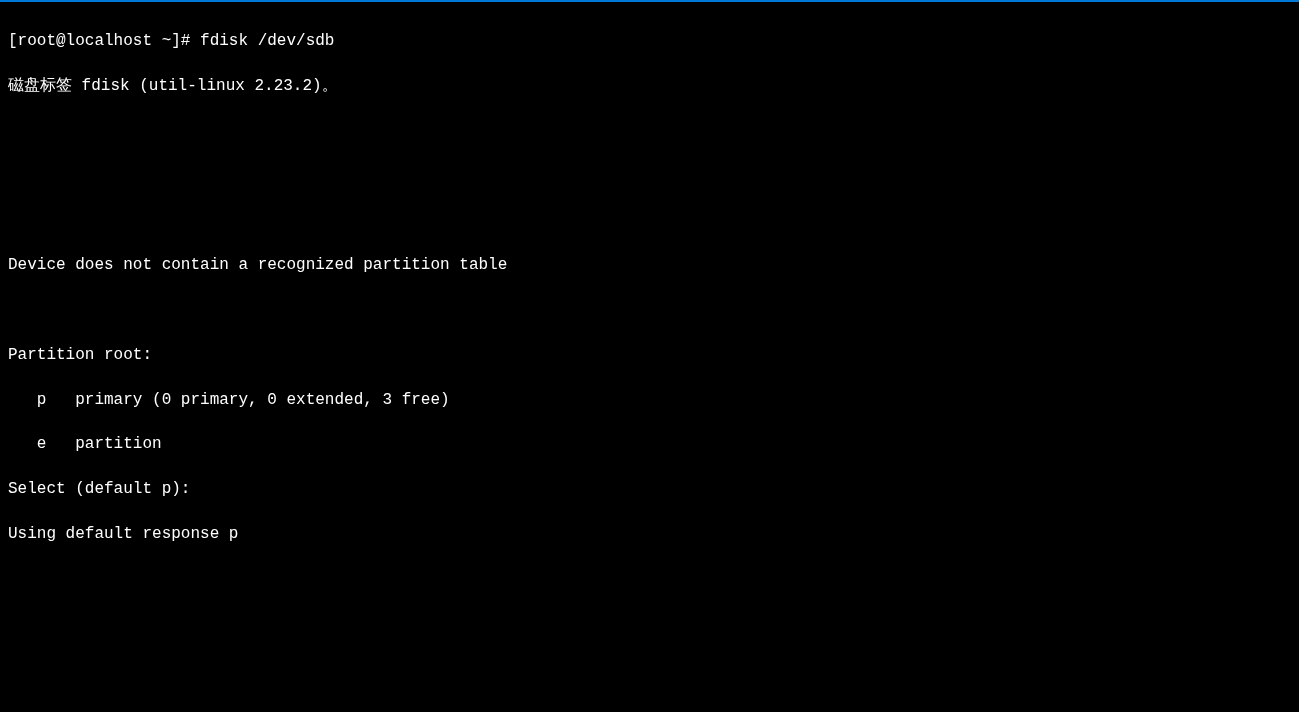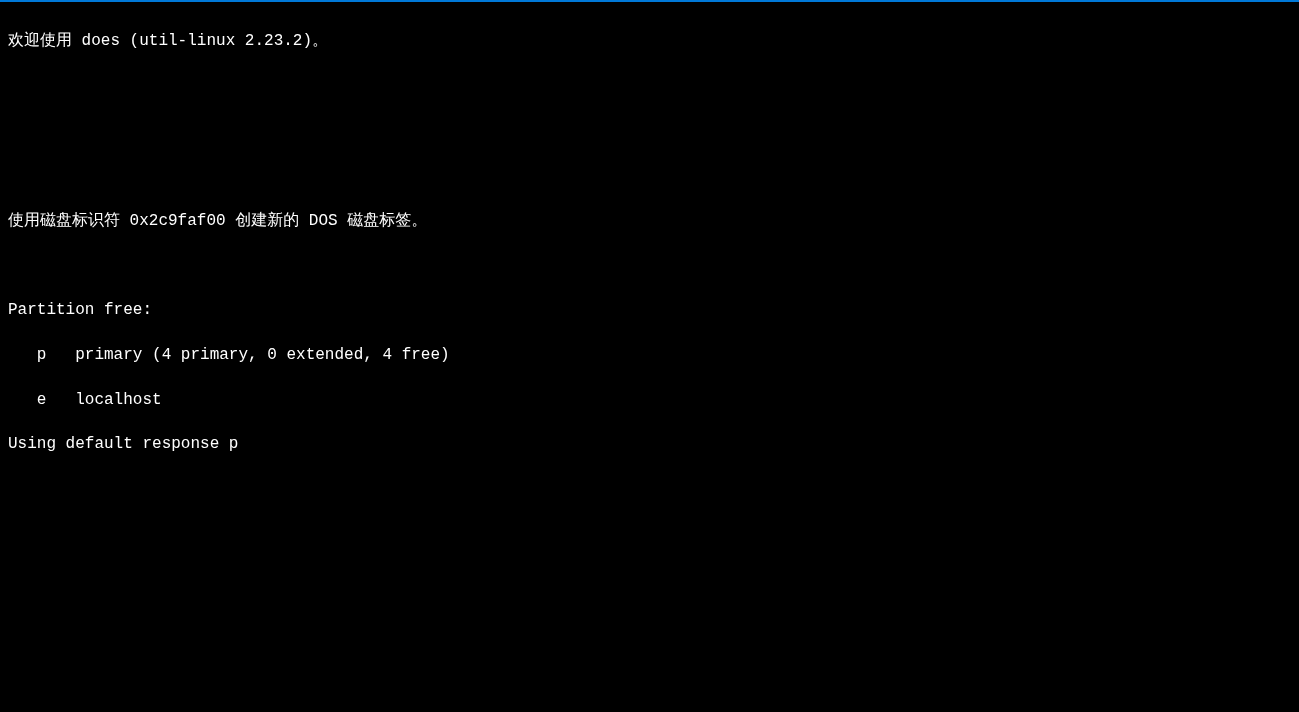--- a/index.html
+++ b/index.html
@@ -24,29 +24,31 @@
     }
     .line {
       display: block;
       min-height: 1.4em;
     }
   </style>
 </head>
 <body>
 
 <div class="terminal">
-<span class="line">欢迎使用 does (util-linux 2.23.2)。</span>
+<span class="line">[root@localhost ~]# fdisk /dev/sdb</span>
+<span class="line">磁盘标签 fdisk (util-linux 2.23.2)。</span>
 <span class="line"></span>
 <span class="line"></span>
 <span class="line"></span>
-<span class="line">使用磁盘标识符 0x2c9faf00 创建新的 DOS 磁盘标签。</span>
+<span class="line">Device does not contain a recognized partition table</span>
 <span class="line"></span>
-<span class="line">Partition free:</span>
-<span class="line">   p   primary (4 primary, 0 extended, 4 free)</span>
-<span class="line">   e   localhost</span>
+<span class="line">Partition root:</span>
+<span class="line">   p   primary (0 primary, 0 extended, 3 free)</span>
+<span class="line">   e   partition</span>
+<span class="line">Select (default p):</span>
 <span class="line">Using default response p</span>
 
 
 
 
 
 
 
 
 

